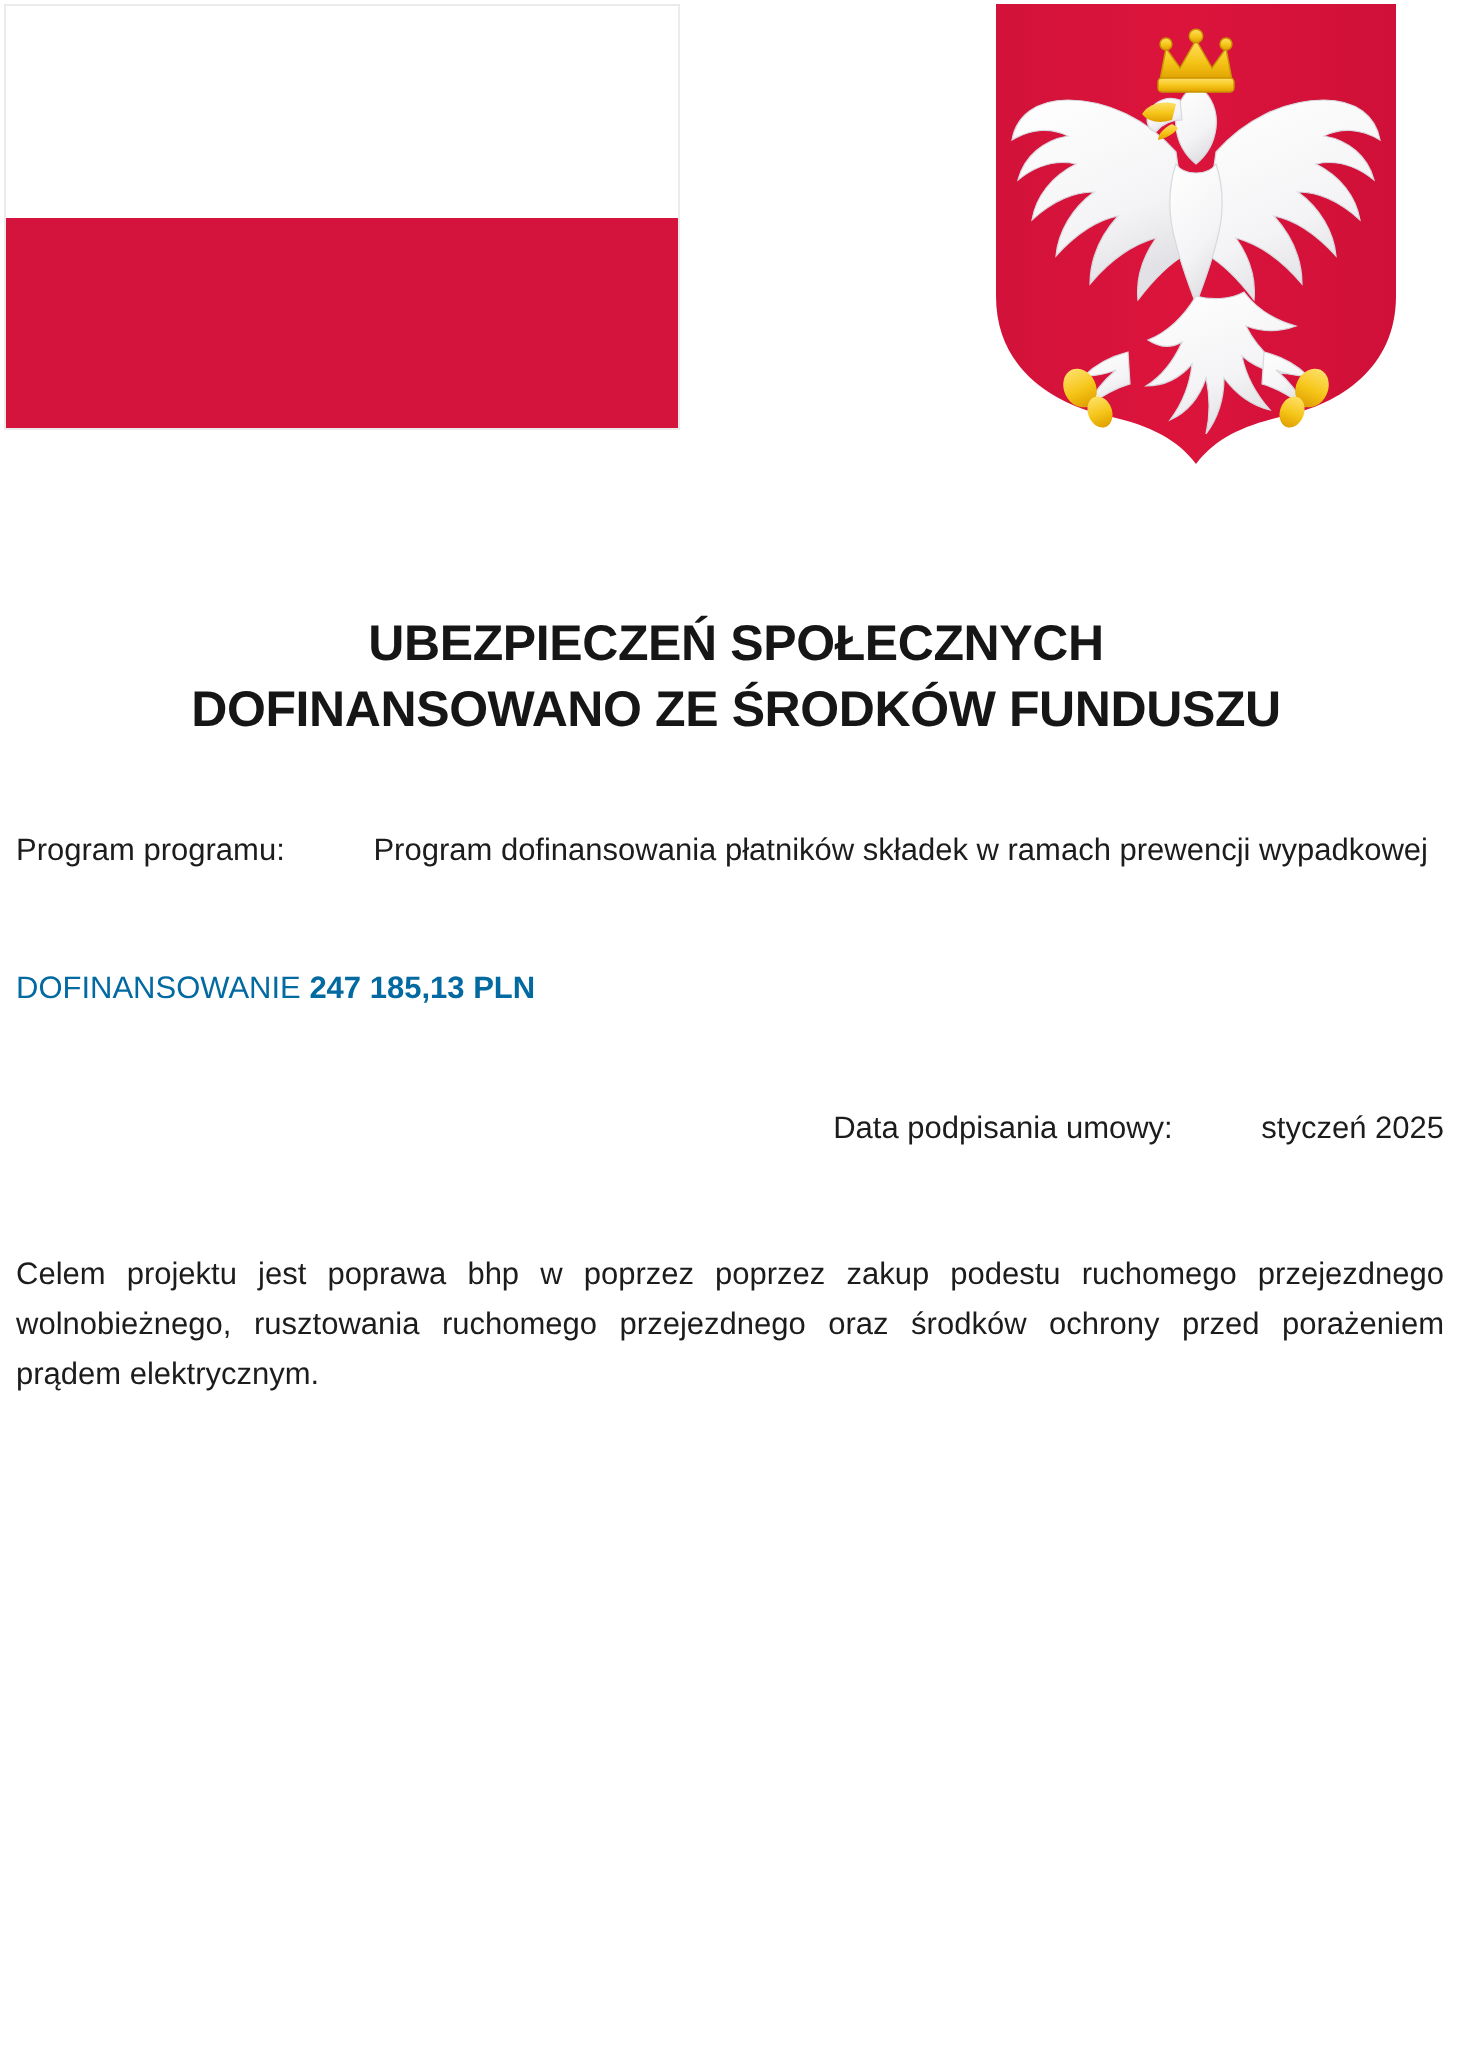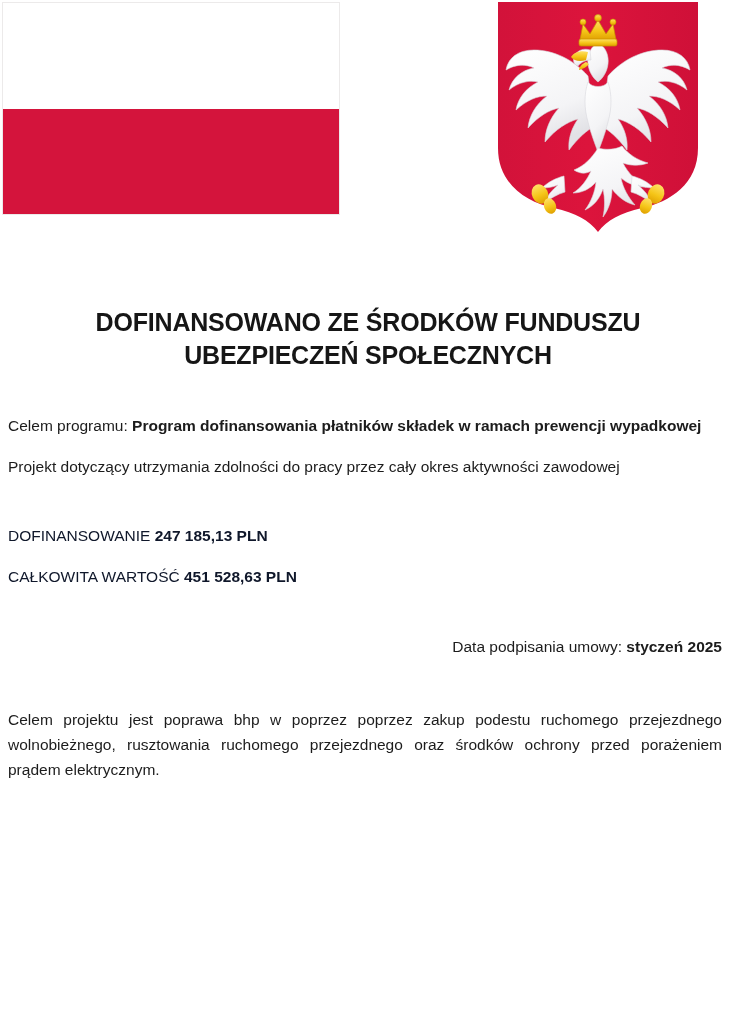--- a/index.html
+++ b/index.html
@@ -84,33 +84,34 @@
     padding: 0 14px 0 8px;
   }
   .para {
     font-size: 15.5px;
     line-height: 1.62;
     color: #1c1c1c;
     text-align: justify;
     margin: 0;
   }
   .para b, .para strong {
-    font-weight: bold;
+    font-weight: normal;
+    margin-left: 40px;
   }
   .p-rodzaj { margin-top: 40px; }
   .p-nazwa  { margin-top: 16px; }
   .p-zakres { margin-top: 16px; text-align: justify; }
 
   .amounts {
     margin-top: 44px;
   }
   .amount-line {
     font-size: 15.5px;
     line-height: 1.62;
-    color: #0f172a;
+    color: #0369a1;
     margin: 0 0 16px 0;
     text-align: left;
   }
   .amount-line:last-child { margin-bottom: 0; }
 
   .p-data {
     margin-top: 45px;
     text-align: right;
   }
   .p-cel {
@@ -208,33 +209,31 @@
         <rect x="87" y="41" width="38" height="7" rx="2"></rect>
         <circle cx="91" cy="24" r="3"></circle>
         <circle cx="106" cy="20" r="3.4"></circle>
         <circle cx="121" cy="24" r="3"></circle>
       </g>
     </svg>
   </div>
 </div>
 
 <h1 class="doc-title">
+  <span class="tl">UBEZPIECZEŃ SPOŁECZNYCH</span>
   <span class="tl">DOFINANSOWANO ZE ŚRODKÓW FUNDUSZU</span>
-  <span class="tl">UBEZPIECZEŃ SPOŁECZNYCH</span>
 </h1>
 
 <div class="content">
 
-  <p class="para p-rodzaj"><span>Celem  programu: </span><b>Program  dofinansowania płatników składek w ramach prewencji wypadkowej</b></p>
-
-
-  <p class="para p-zakres">Projekt dotyczący utrzymania zdolności do pracy przez cały okres aktywności zawodowej</p>
+  <p class="para p-rodzaj"><span>Program  programu: </span><b>Program  dofinansowania płatników składek w ramach prewencji wypadkowej</b></p>
+
+
 
   <div class="amounts">
     <p class="amount-line"><span>DOFINANSOWANIE </span><b>247 185,13 PLN</b></p>
-    <p class="amount-line"><span>CAŁKOWITA WARTOŚĆ </span><b>451 528,63 PLN</b></p>
   </div>
 
   <p class="para p-data"><span>Data podpisania umowy: </span><b>styczeń 2025</b></p>
 
   <p class="para p-cel">Celem projektu jest poprawa bhp w poprzez poprzez zakup podestu ruchomego przejezdnego wolnobieżnego, rusztowania ruchomego przejezdnego oraz środków ochrony przed porażeniem prądem elektrycznym.</p>
 
 </div>
 
 </body></html>

